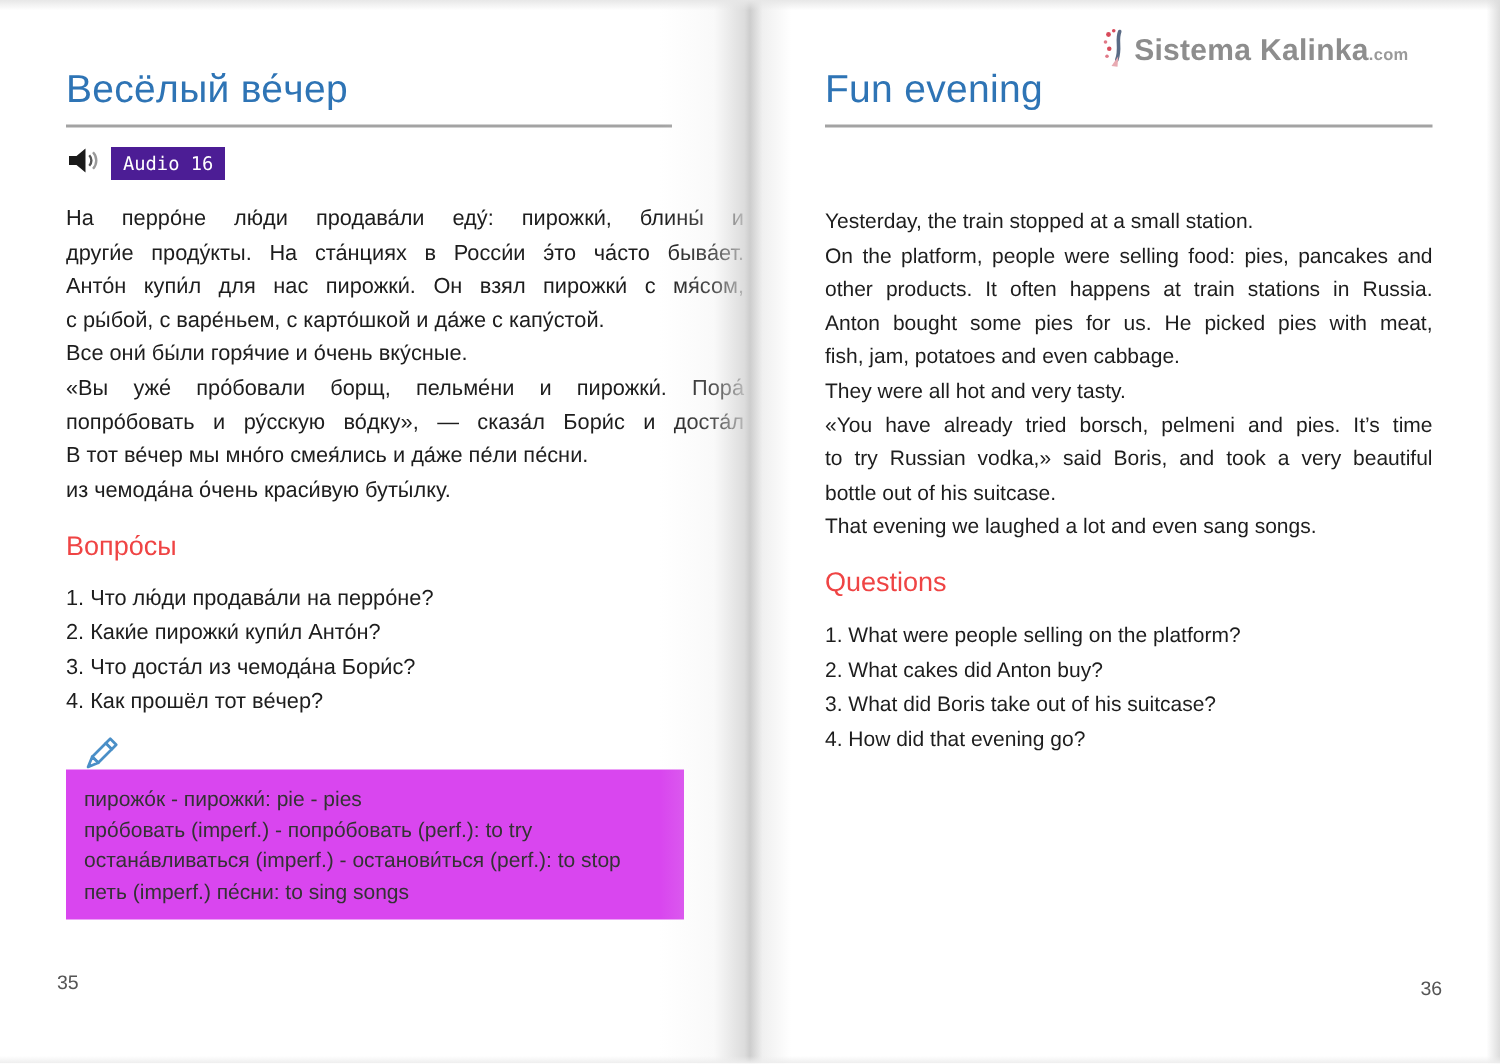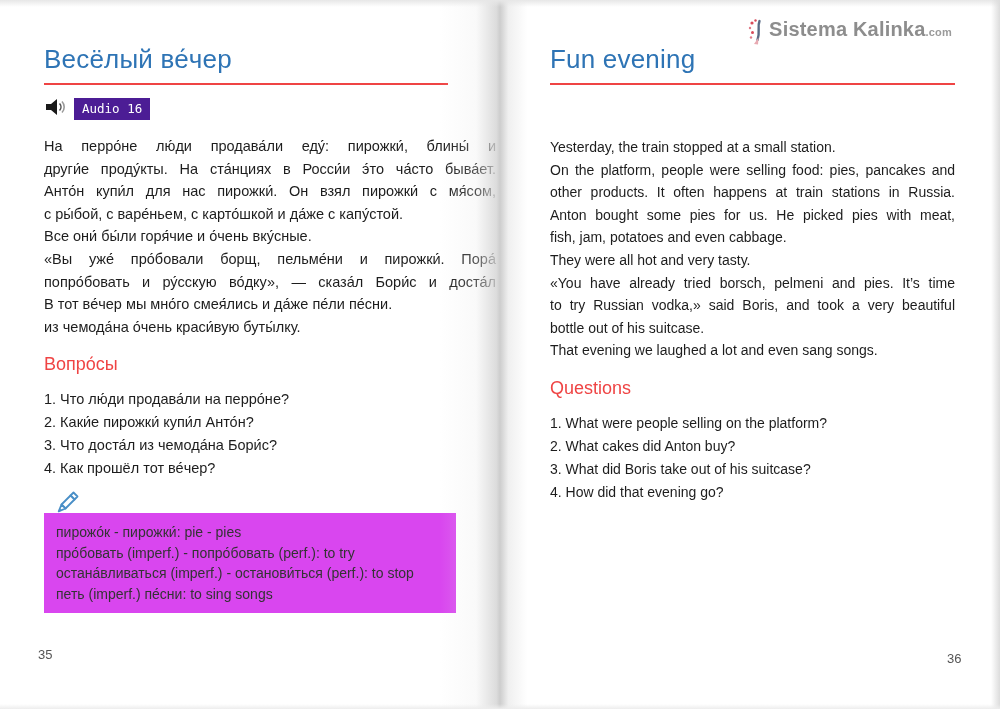--- a/index.html
+++ b/index.html
@@ -13,21 +13,21 @@
   .edge-bottom{position:absolute;left:0;bottom:0;width:100%;height:5px;
             background:linear-gradient(to top,#ededed,rgba(255,255,255,0));}
   .spine{position:absolute;left:440px;top:0;width:120px;height:709px;pointer-events:none;
          background:linear-gradient(to right,rgba(255,255,255,0) 0%,rgba(232,232,232,.25) 30%,
            rgba(214,214,214,.85) 47%,#cdcdcd 50%,rgba(238,238,238,.9) 57%,rgba(255,255,255,0) 73%);}
   
   .pageL{position:absolute;left:44px;top:0;width:452px;}
   .pageR{position:absolute;left:550px;top:0;width:405px;}
   
   .title{font-size:26px;font-weight:400;color:#2e74b5;letter-spacing:.2px;
-         margin:44px 0 0 0;padding-bottom:8px;border-bottom:2px solid #ef4444;}
+         margin:44px 0 0 0;padding-bottom:8px;border-bottom:2px solid #a3a3a3;}
   .pageL .title{width:404px;}
   
   .audio-row{margin-top:13px;display:flex;align-items:center;gap:6px;height:22px;}
   .audio-badge{background:#4c1d95;color:#fff;font-family:"DejaVu Sans Mono",monospace;
                font-size:12.5px;padding:3px 8px 4px;cursor:pointer;}
   
   .body{margin-top:15px;}
   .bl{font-size:14.5px;line-height:22.6px;height:22.6px;}
   .pageR .bl{font-size:14px;}
   .st{text-align:justify;text-align-last:justify;}
@@ -39,21 +39,21 @@
   
   .vocab-wrap{position:relative;margin-top:33px;width:412px;}
   .pencil{position:absolute;left:8px;top:-27px;}
   .vocab-box{background:#d946ef;padding:9px 12px;}
   .v{font-size:14px;line-height:20.5px;color:#333;}
   
   .pagenum{position:absolute;font-size:13px;color:#555;}
   .pn-left{left:38px;top:647px;}
   .pn-right{left:947px;top:651px;}
   
-  .logo{position:absolute;top:18px;right:3px;display:flex;align-items:flex-start;gap:3px;}
+  .logo{position:absolute;top:18px;right:16px;display:flex;align-items:center;gap:3px;}
   .logo-text{font-weight:bold;font-size:20px;color:#8d8d8d;letter-spacing:.2px;display:flex;align-items:baseline;}
   .logo-tld{font-weight:bold;font-size:11px;color:#9a9a9a;}
 </style>
 </head>
 <body>
 
 <div class="spread">
 
   <div class="pageL">
     <div class="title">Весёлый ве́чер</div>

